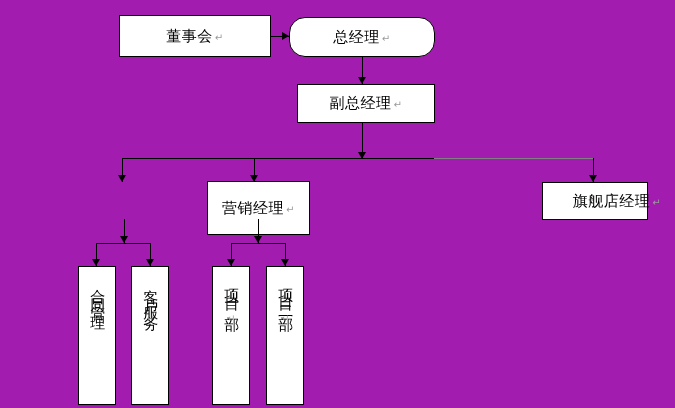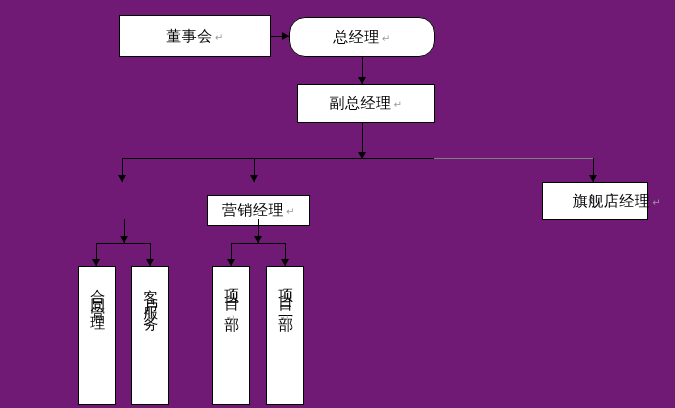--- a/index.html
+++ b/index.html
@@ -8,21 +8,21 @@
     padding: 0;
     background: #ffffff;
   }
   body {
     font-family: "DejaVu Sans", "Liberation Sans", sans-serif;
   }
   #canvas {
     position: relative;
     width: 675px;
     height: 408px;
-    background: #701a75;
+    background: #a21caf;
     overflow: hidden;
   }
   .node {
     position: absolute;
     border: 1px solid #000000;
     background: #ffffff;
     box-sizing: border-box;
     display: flex;
     align-items: center;
     justify-content: center;
@@ -122,21 +122,21 @@
   <div class="vline" style="left:122px; top:158px; height:24px;"></div>
   <div class="arrow-down" style="left:118px; top:175px;"></div>
 
   <div class="vline" style="left:254px; top:158px; height:24px;"></div>
   <div class="arrow-down" style="left:250px; top:175px;"></div>
 
   <div class="vline" style="left:593px; top:158px; height:24px;"></div>
   <div class="arrow-down" style="left:589px; top:175px;"></div>
 
 
-  <div class="node" style="left:207px; top:181px; width:103px; height:31px;margin-top:14px;">
+  <div class="node" style="left:207px; top:181px; width:103px; height:54px;">
     <span class="label"><span>营销经理</span><span class="pilcrow">↵</span></span>
   </div>
 
   <div class="node" style="left:542px; top:182px; width:106px; height:38px;padding-left:44px;">
     <span class="label"><span>旗舰店经理</span><span class="pilcrow">↵</span></span>
   </div>
 
   <div class="vline" style="left:124px; top:219px; height:24px;"></div>
   <div class="arrow-down" style="left:120px; top:236px;"></div>
   <div class="hline" style="left:96px; top:243px; width:54px;"></div>

